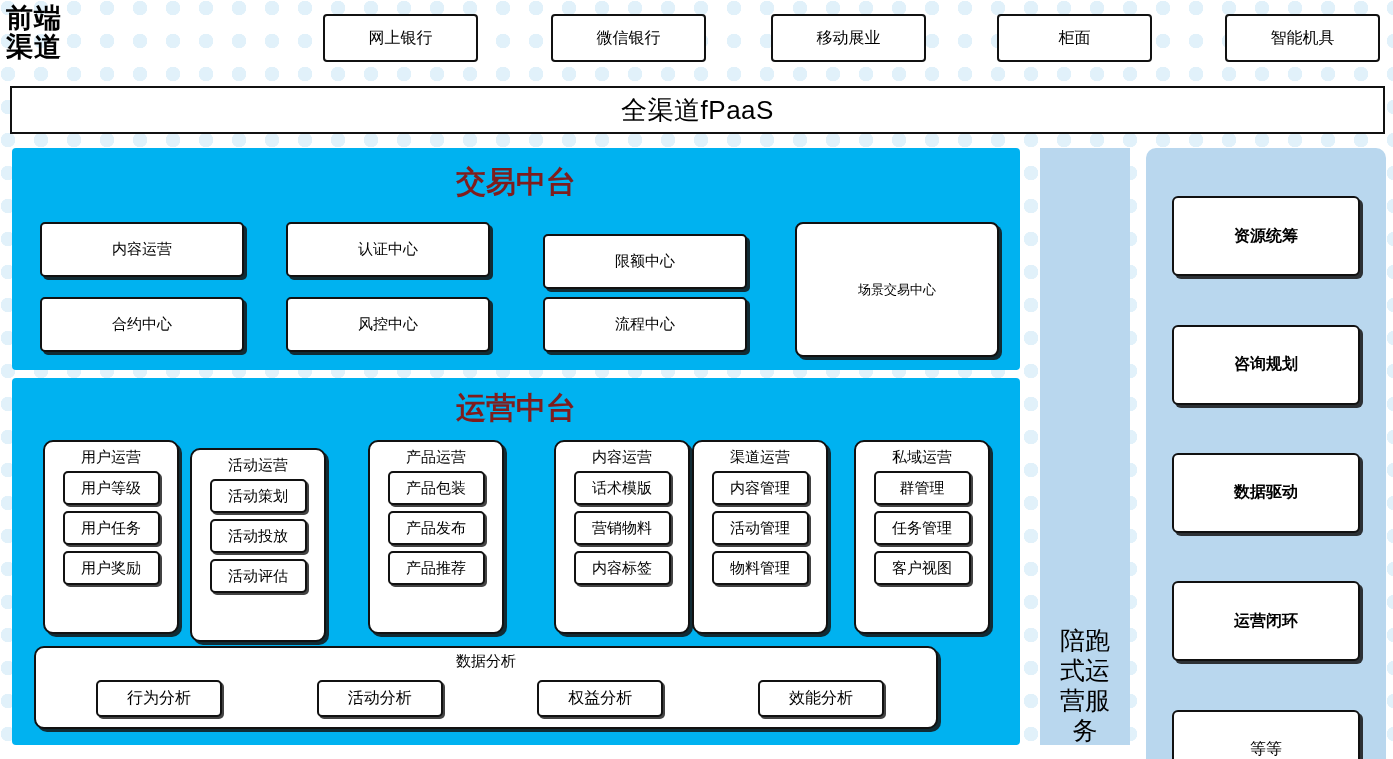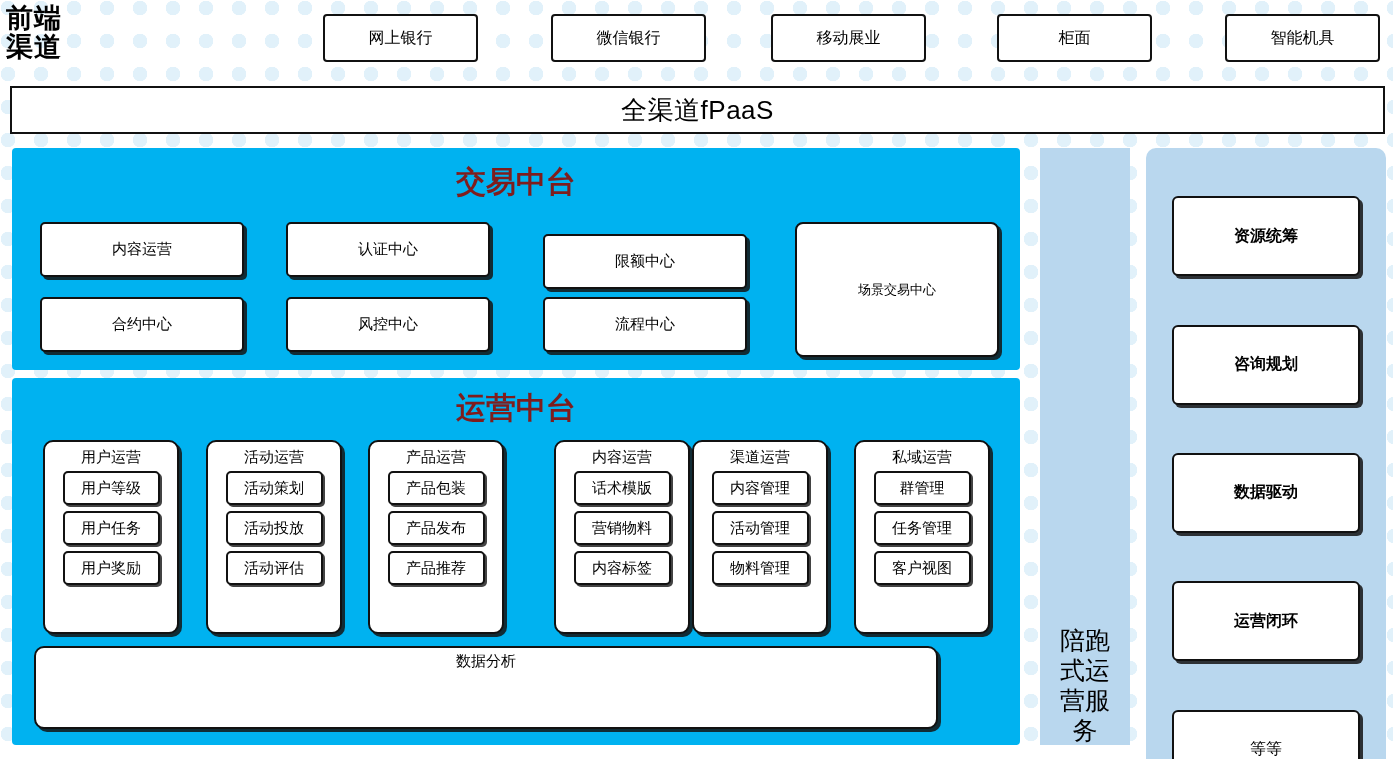--- a/index.html
+++ b/index.html
@@ -278,21 +278,21 @@
   <div id="operations-title" class="panel-title">运营中台</div>
 </div>
 
 <div class="ops-col" style="left:43px;">
   <div class="ops-col-title">用户运营</div>
   <div class="ops-item">用户等级</div>
   <div class="ops-item">用户任务</div>
   <div class="ops-item">用户奖励</div>
 </div>
 
-<div class="ops-col" style="left:206px;">
+<div class="ops-col" style="left:190px;margin-top:8px;">
   <div class="ops-col-title">活动运营</div>
   <div class="ops-item">活动策划</div>
   <div class="ops-item">活动投放</div>
   <div class="ops-item">活动评估</div>
 </div>
 
 <div class="ops-col" style="left:368px;">
   <div class="ops-col-title">产品运营</div>
   <div class="ops-item">产品包装</div>
   <div class="ops-item">产品发布</div>
@@ -315,20 +315,26 @@
 
 <div class="ops-col" style="left:854px;">
   <div class="ops-col-title">私域运营</div>
   <div class="ops-item">群管理</div>
   <div class="ops-item">任务管理</div>
   <div class="ops-item">客户视图</div>
 </div>
 
 <div id="data-analysis-card">
   <div id="data-analysis-title">数据分析</div>
+  <div id="data-analysis-items">
+    <div class="da-item">行为分析</div>
+    <div class="da-item">活动分析</div>
+    <div class="da-item">权益分析</div>
+    <div class="da-item">效能分析</div>
+  </div>
 </div>
 
 <div id="accompany-strip">
   <div id="accompany-strip-label">陪跑式运营服务</div>
 </div>
 
 <div id="services-column">
   <div class="service-card">资源统筹</div>
   <div class="service-card">咨询规划</div>
   <div class="service-card">数据驱动</div>

